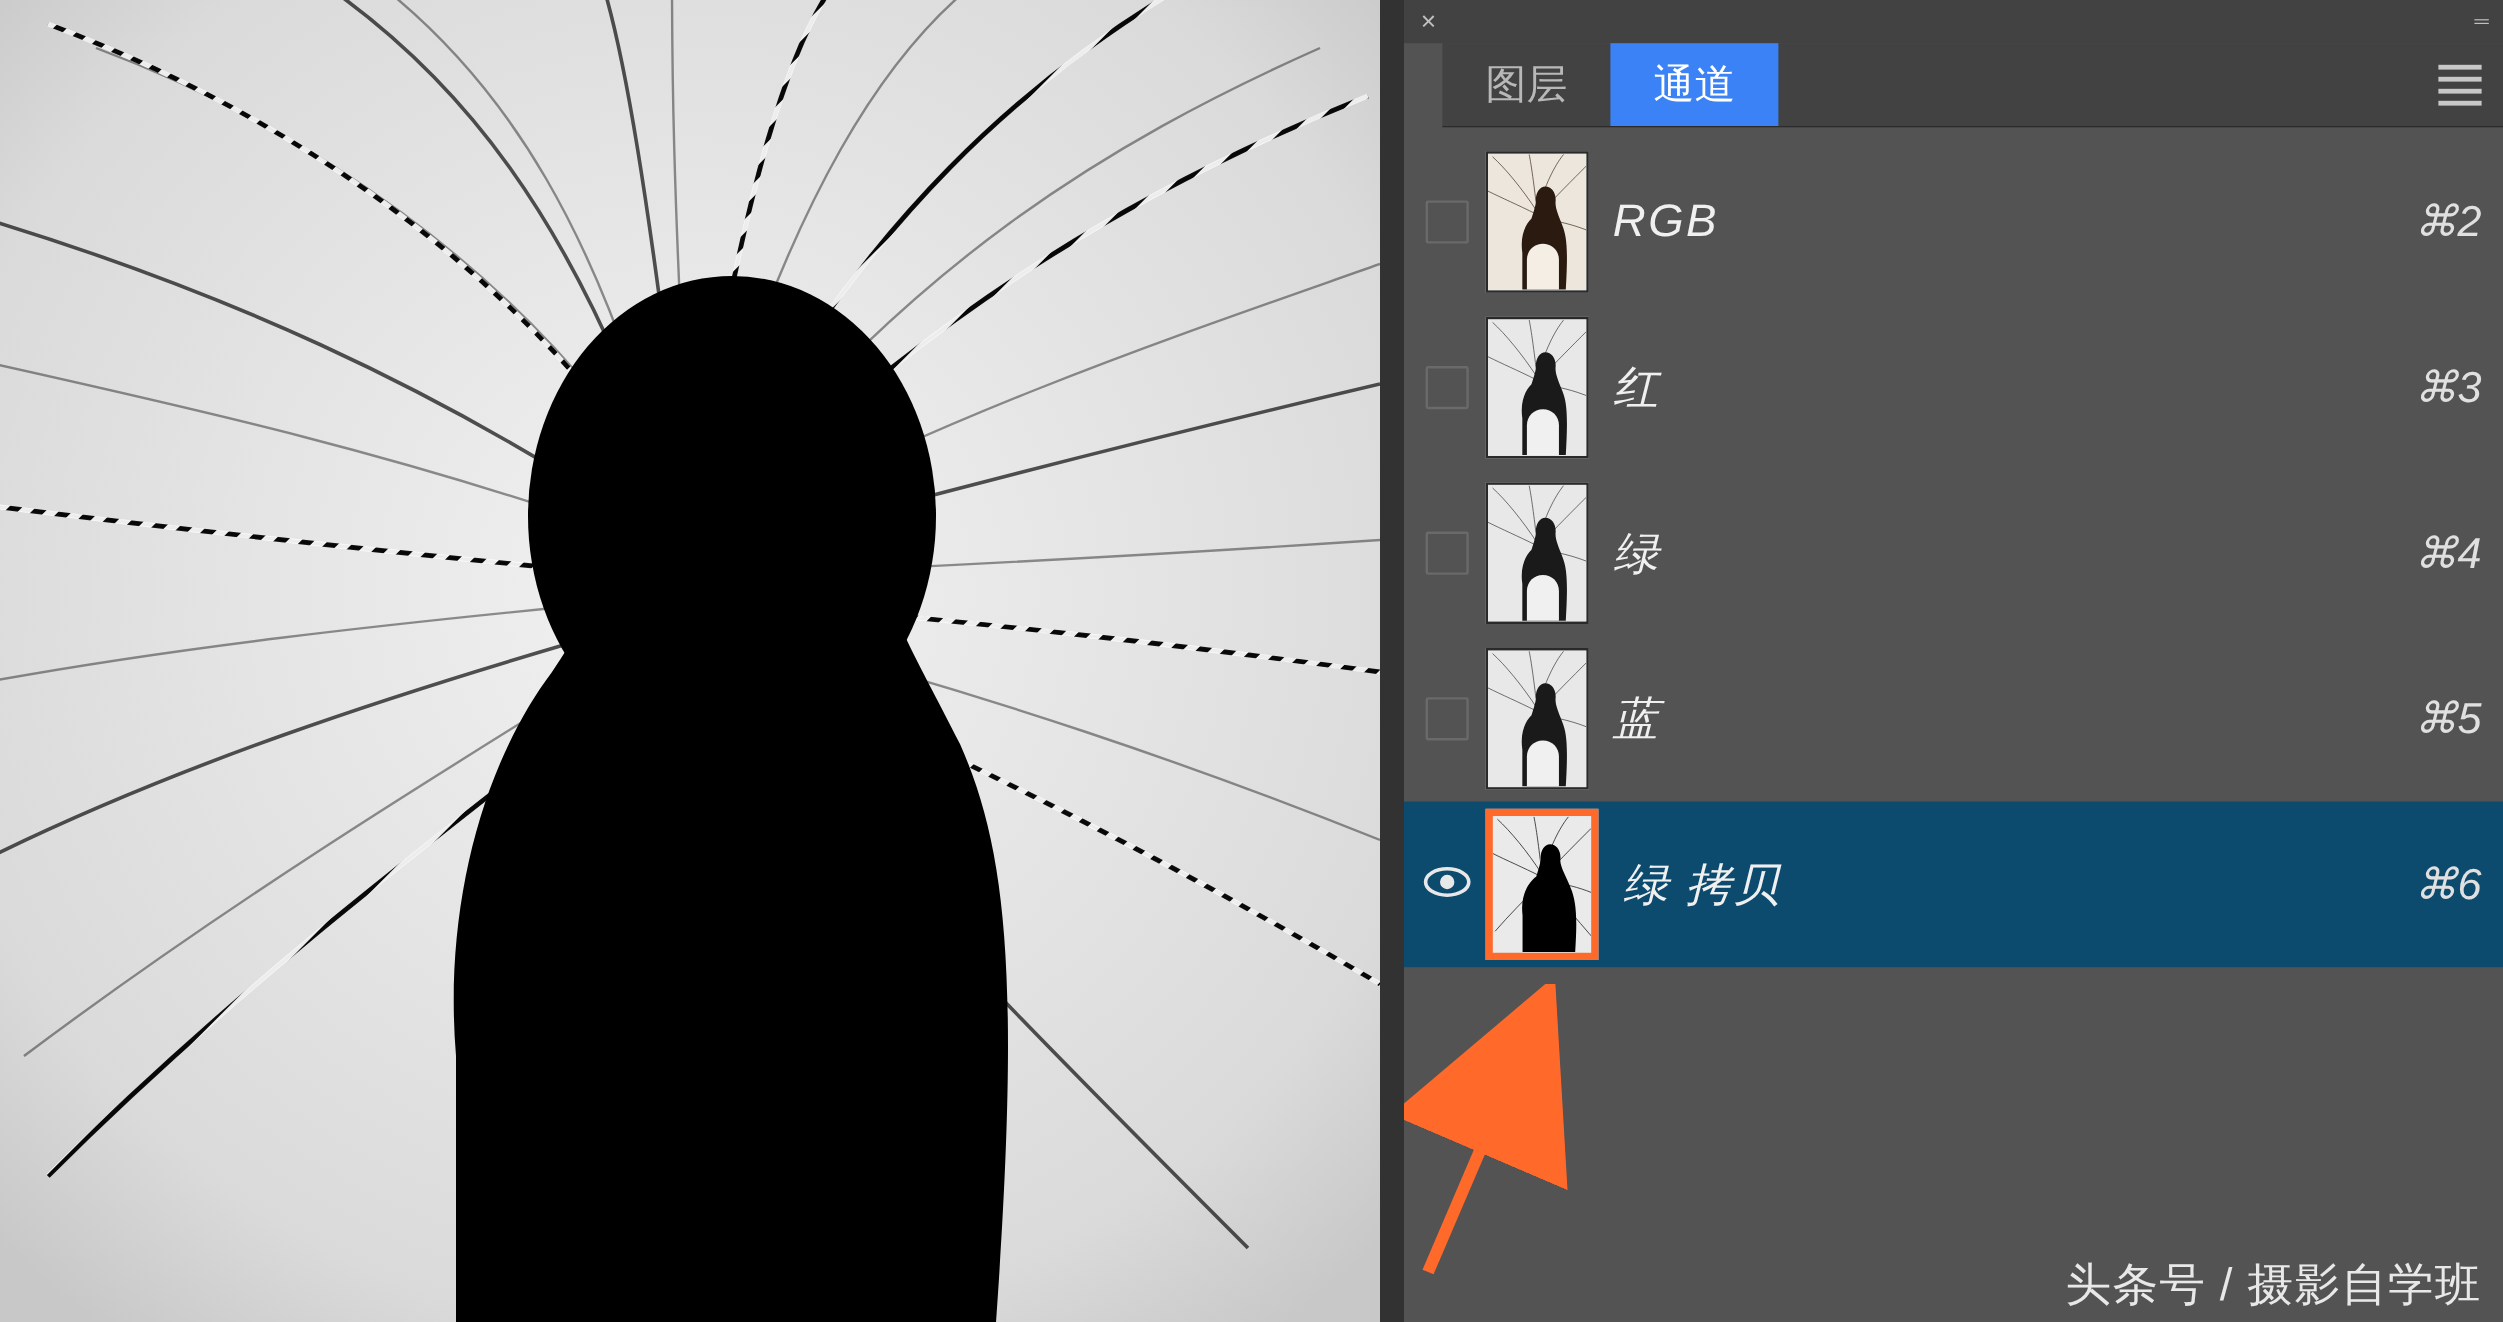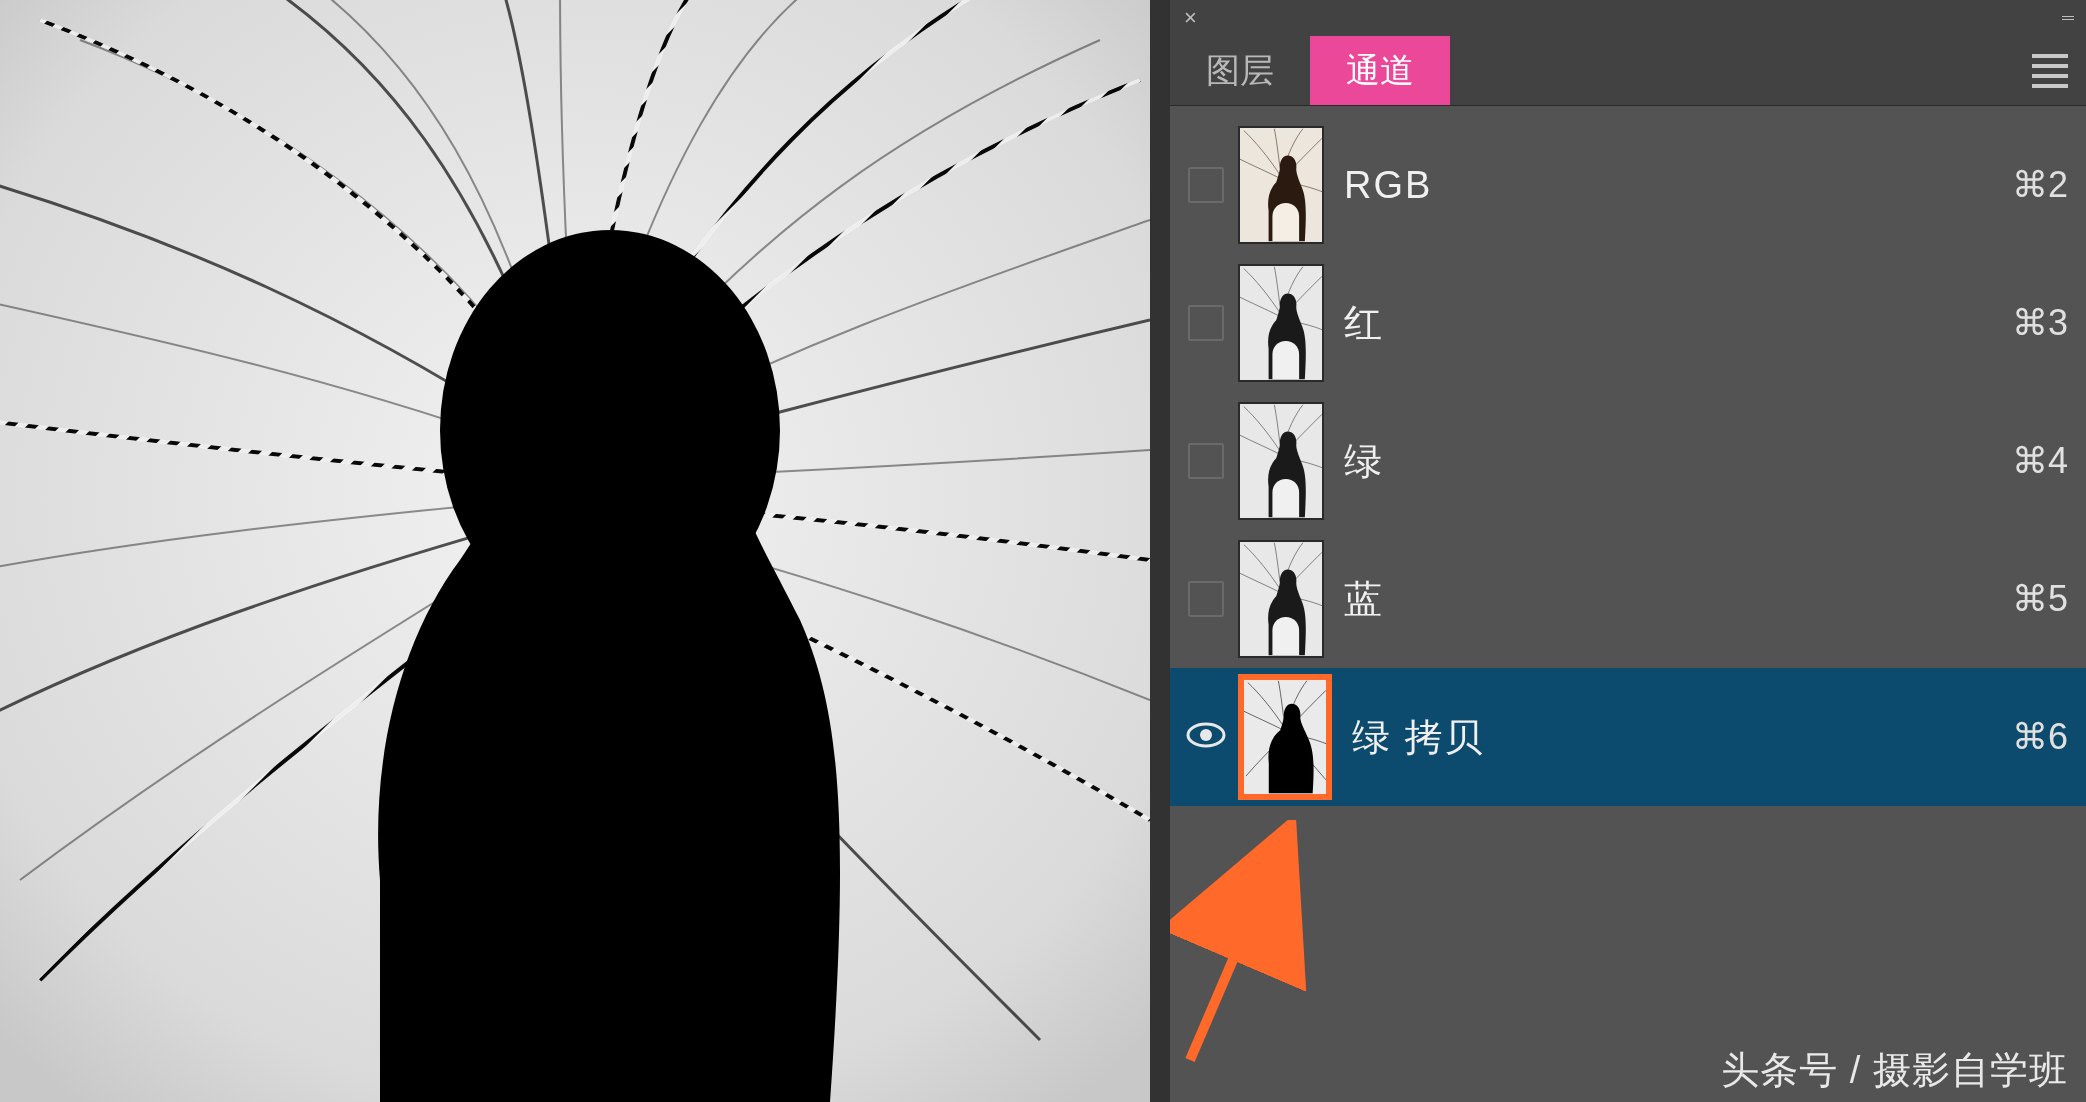--- a/index.html
+++ b/index.html
@@ -60,31 +60,32 @@
     width: 12px;
     height: 1px;
     background: #c0c0c0;
   }
   .tabs {
     height: 70px;
     display: flex;
     align-items: stretch;
     background: #424242;
     border-bottom: 1px solid #2a2a2a;
+    margin-left: 32px;
   }
   .tab {
     padding: 0 36px;
     display: flex;
     align-items: center;
     font-size: 34px;
     color: #b8b8b8;
     cursor: pointer;
   }
   .tab.active {
-    background: #ec4899;
+    background: #3b82f6;
     color: #ffffff;
   }
   .tab-spacer { flex: 1; }
   .menu-icon {
     display: flex;
     flex-direction: column;
     justify-content: center;
     gap: 6px;
     padding: 0 18px;
     cursor: pointer;
@@ -92,20 +93,21 @@
   .menu-icon span {
     display: block;
     width: 36px;
     height: 4px;
     background: #c8c8c8;
   }
   .channel-list {
     flex: 1;
     overflow: auto;
     padding-top: 10px;
+    font-style: italic;
   }
   .channel-row {
     height: 138px;
     display: flex;
     align-items: center;
     padding: 0 18px 0 4px;
     cursor: pointer;
     position: relative;
   }
   .channel-row.selected {

